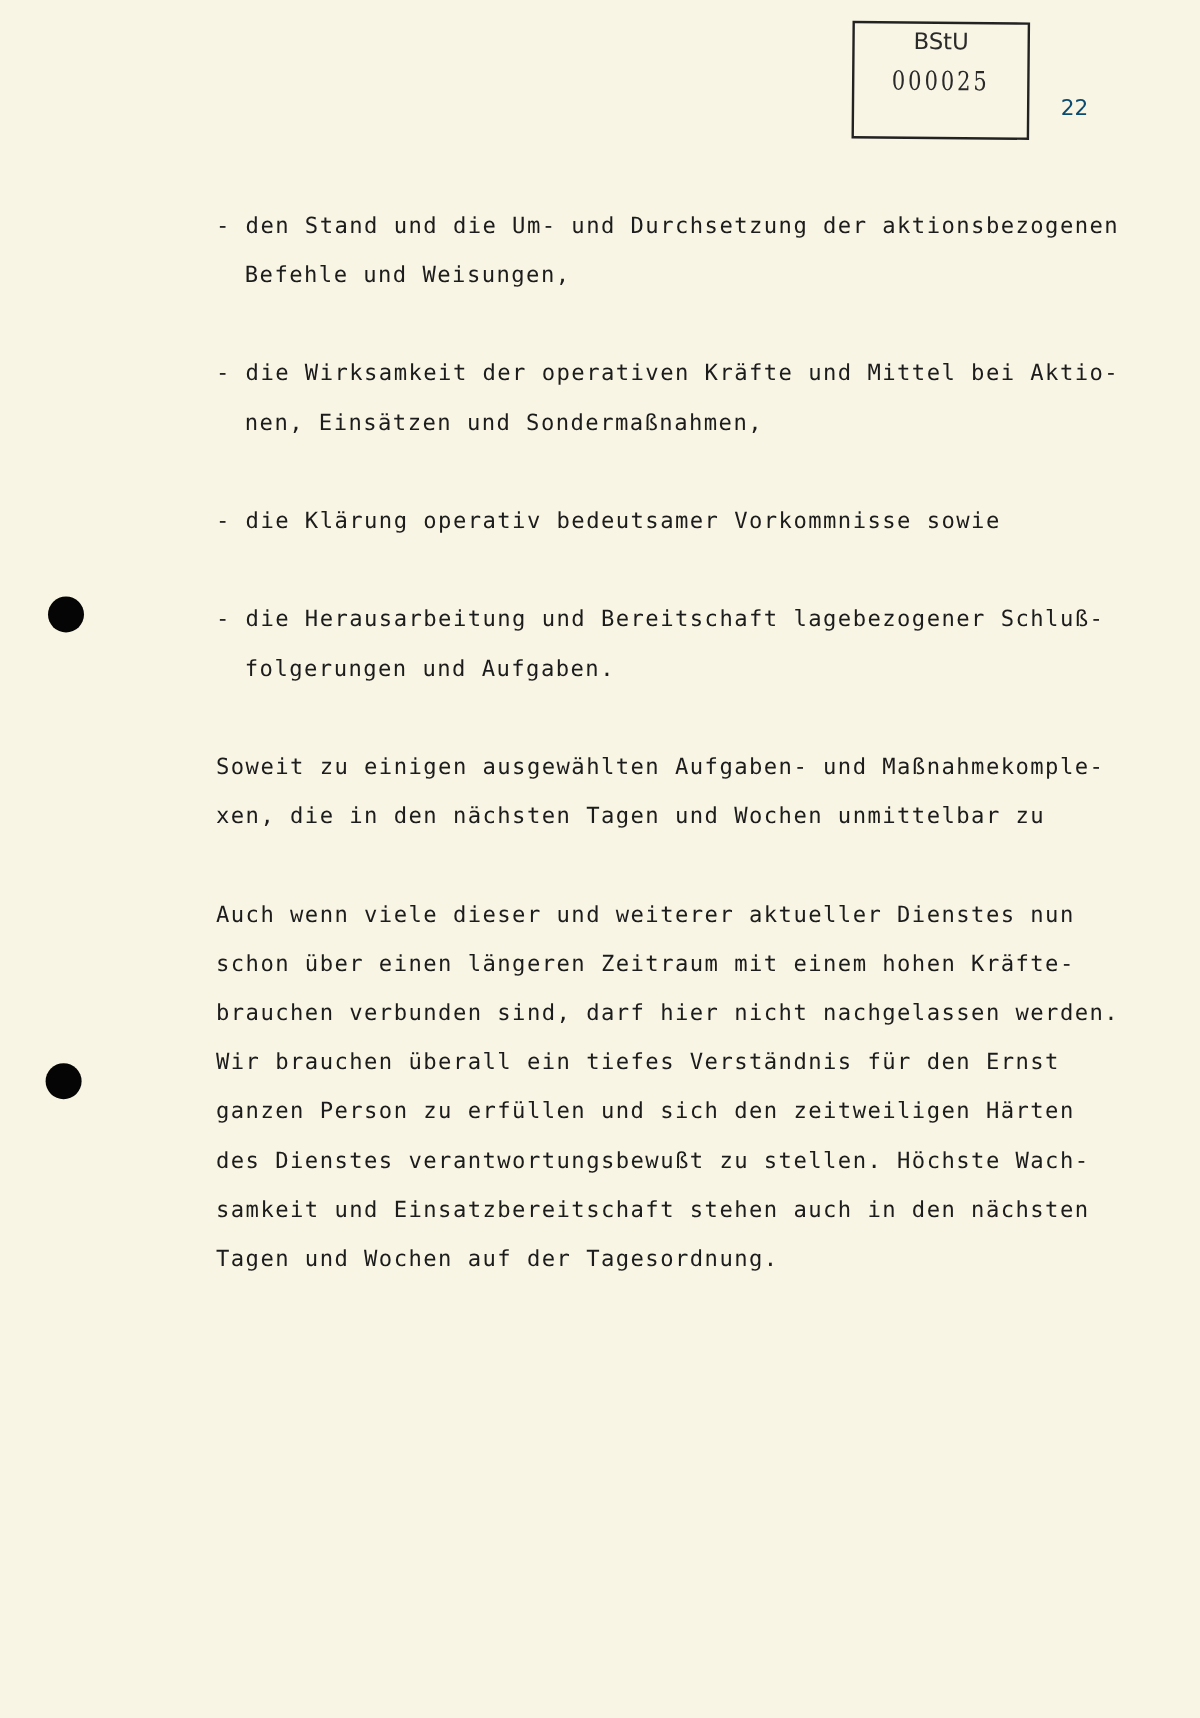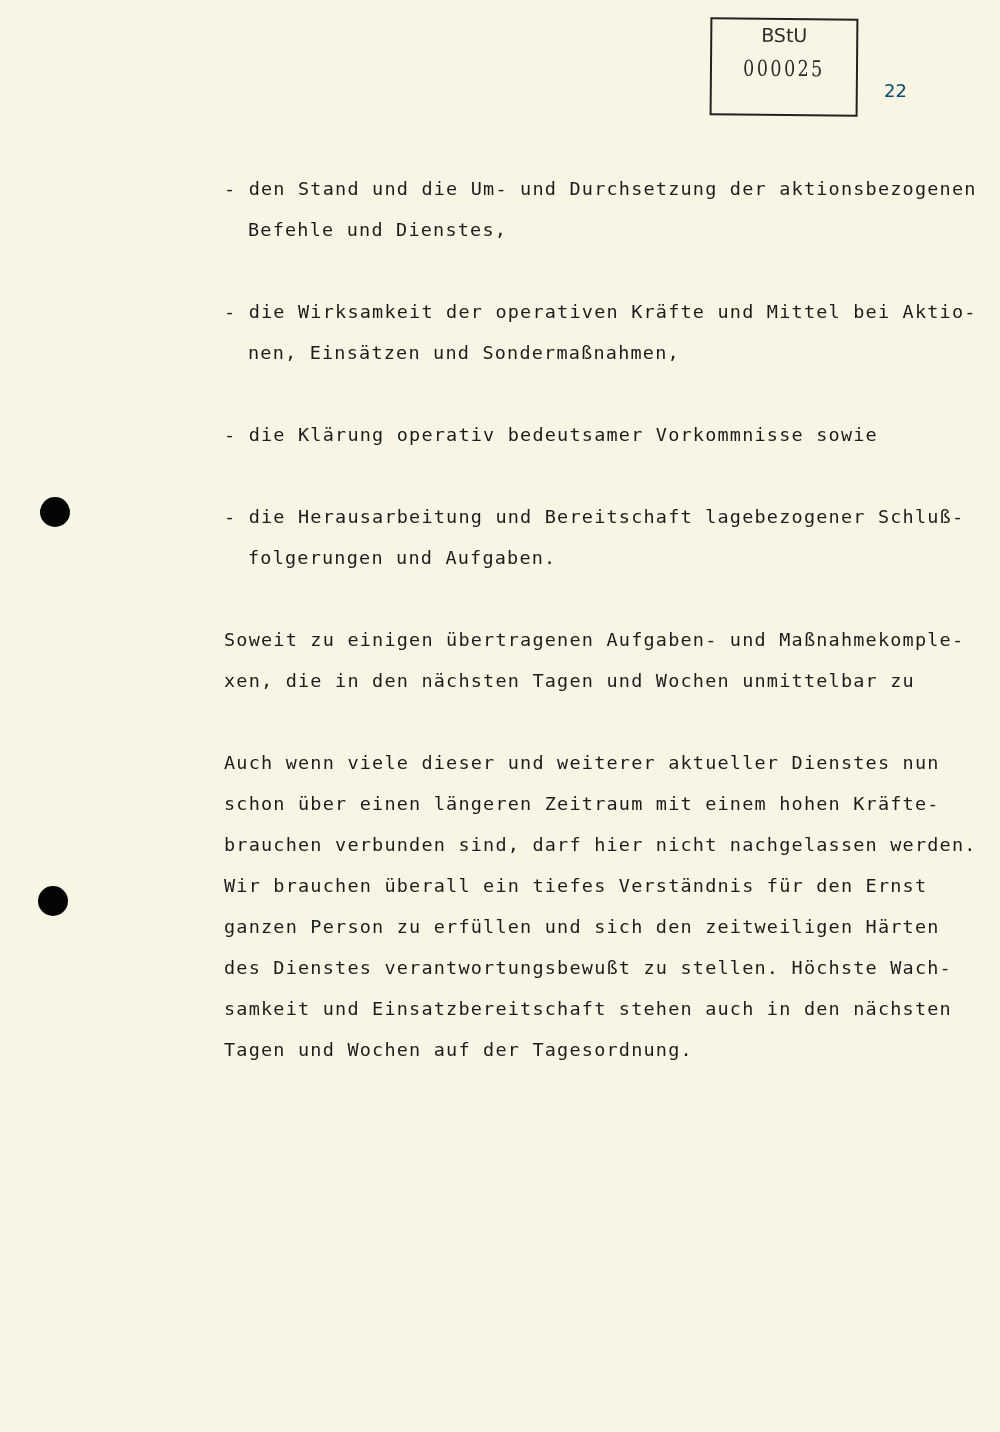--- a/index.html
+++ b/index.html
@@ -67,21 +67,20 @@
       left: 180px;
       top: 168px;
       width: 760px;
       font-size: 18.5px;
       letter-spacing: 1.2px;
       line-height: 41px;
     }
     .line {
       white-space: pre;
       height: 41px;
-      margin-left: 44px;
     }
     .gap {
       height: 41px;
     }
     .indent {
       padding-left: 24px;
     }
   </style>
 </head>
 <body>
@@ -92,39 +91,39 @@
 </div>
 
 <div class="page-number">22</div>
 
 <div class="punch-hole" style="left:40px; top:497px;"></div>
 <div class="punch-hole" style="left:38px; top:886px;"></div>
 
 <div class="content">
   <div>
     <div class="line">- den Stand und die Um- und Durchsetzung der aktionsbezogenen</div>
-    <div class="line indent">Befehle und Dienstes,</div>
+    <div class="line indent">Befehle und Weisungen,</div>
   </div>
   <div class="gap"></div>
   <div>
     <div class="line">- die Wirksamkeit der operativen Kräfte und Mittel bei Aktio-</div>
     <div class="line indent">nen, Einsätzen und Sondermaßnahmen,</div>
   </div>
   <div class="gap"></div>
   <div>
     <div class="line">- die Klärung operativ bedeutsamer Vorkommnisse sowie</div>
   </div>
   <div class="gap"></div>
   <div>
     <div class="line">- die Herausarbeitung und Bereitschaft lagebezogener Schluß-</div>
     <div class="line indent">folgerungen und Aufgaben.</div>
   </div>
   <div class="gap"></div>
   <div>
-    <div class="line">Soweit zu einigen übertragenen Aufgaben- und Maßnahmekomple-</div>
+    <div class="line">Soweit zu einigen ausgewählten Aufgaben- und Maßnahmekomple-</div>
     <div class="line">xen, die in den nächsten Tagen und Wochen unmittelbar zu</div>
   </div>
   <div class="gap"></div>
   <div>
     <div class="line">Auch wenn viele dieser und weiterer aktueller Dienstes nun</div>
     <div class="line">schon über einen längeren Zeitraum mit einem hohen Kräfte-</div>
     <div class="line">brauchen verbunden sind, darf hier nicht nachgelassen werden.</div>
     <div class="line">Wir brauchen überall ein tiefes Verständnis für den Ernst</div>
     <div class="line">ganzen Person zu erfüllen und sich den zeitweiligen Härten</div>
     <div class="line">des Dienstes verantwortungsbewußt zu stellen. Höchste Wach-</div>

